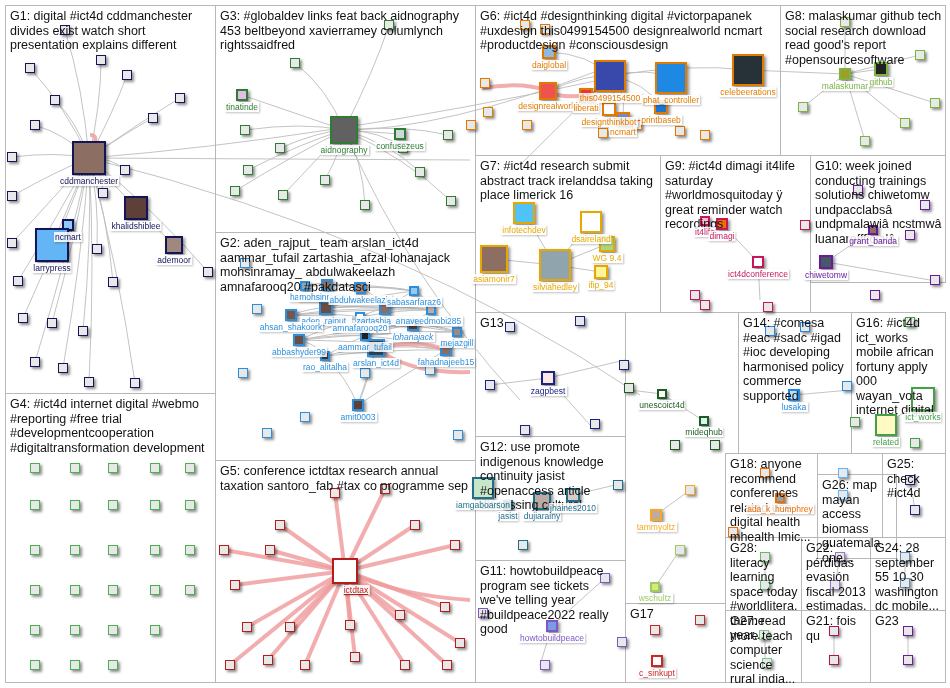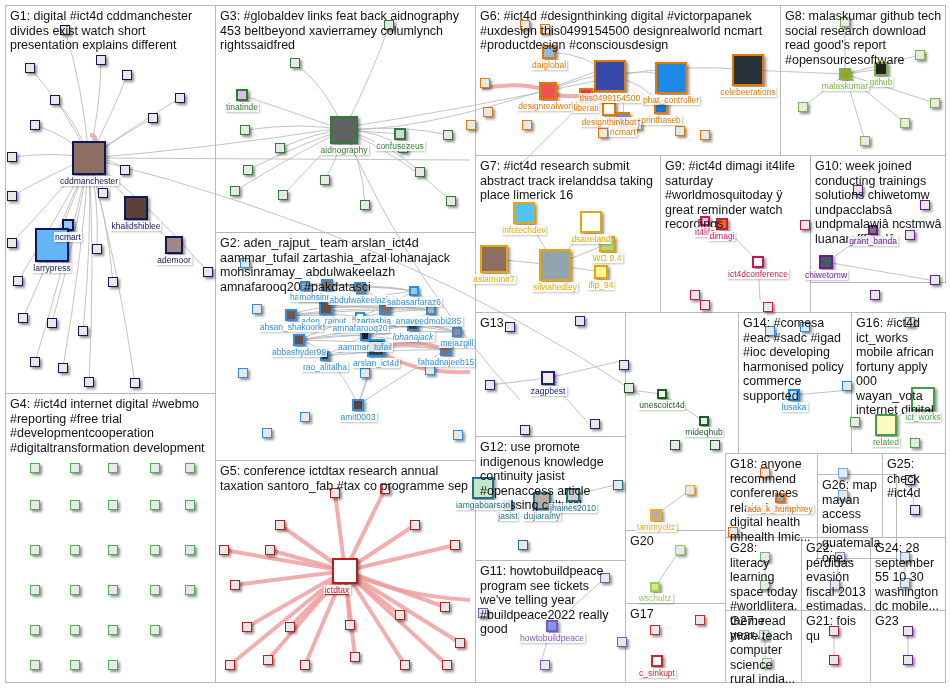--- a/index.html
+++ b/index.html
@@ -257,23 +257,20 @@
   </div>
   <div class="group-box" style="left:725px;top:453px;width:93px;height:85px;">
     <div class="group-label">G18: anyone recommend conferences related use digital health mhealth lmic...</div>
   </div>
   <div class="group-box" style="left:817px;top:474px;width:80px;height:85px;">
     <div class="group-label">G26: map mayan access biomass guatemala one...</div>
   </div>
   <div class="group-box" style="left:882px;top:453px;width:64px;height:85px;">
     <div class="group-label">G25: check #ict4d</div>
   </div>
-  <div class="group-box" style="left:625px;top:530px;width:101px;height:74px;">
-    <div class="group-label">G20</div>
-  </div>
   <div class="group-box" style="left:725px;top:537px;width:77px;height:74px;">
     <div class="group-label">G28: literacy learning space today #worldlitera... theme year...</div>
   </div>
   <div class="group-box" style="left:801px;top:537px;width:70px;height:74px;">
     <div class="group-label">G22: pérdidas evasión fiscal 2013 estimadas...</div>
   </div>
   <div class="group-box" style="left:870px;top:537px;width:76px;height:74px;">
     <div class="group-label">G24: 28 september 55 10 30 washington dc mobile...</div>
   </div>
   <div class="group-box" style="left:475px;top:560px;width:151px;height:123px;">
@@ -393,21 +390,21 @@
       <div class="node-label" style="left: 662px; top: 400px; color: rgb(27, 94, 32);">unescoict4d</div>
       <div class="node" style="left: 699px; top: 416px; width: 10px; height: 10px; border-color: rgb(27, 94, 32); background: rgb(224, 242, 241);"></div>
       <div class="node-label" style="left: 704px; top: 427px; color: rgb(27, 94, 32);">mideqhub</div>
       <div class="node" style="left: 788px; top: 389px; width: 12px; height: 12px; border-color: rgb(30, 136, 229); background: rgb(187, 222, 251);"></div>
       <div class="node-label" style="left: 794px; top: 402px; color: rgb(30, 136, 229);">lusaka</div>
       <div class="node" style="left: 911px; top: 387px; width: 24px; height: 24px; border-color: rgb(67, 160, 71); background: rgb(255, 255, 255);"></div>
       <div class="node-label" style="left: 923px; top: 412px; color: rgb(67, 160, 71);">ict_works</div>
       <div class="node" style="left: 875px; top: 414px; width: 22px; height: 22px; border-color: rgb(67, 160, 71); background: rgb(255, 249, 196);"></div>
       <div class="node-label" style="left: 886px; top: 437px; color: rgb(67, 160, 71);">related</div>
       <div class="node" style="left: 332px; top: 558px; width: 26px; height: 26px; border-color: rgb(183, 28, 28); background: rgb(255, 255, 255);"></div>
-      <div class="node-label" style="left: 337px; top: 585px; color: rgb(183, 28, 28); text-decoration: underline;">ictdtax</div>
+      <div class="node-label" style="left: 356px; top: 585px; color: rgb(183, 28, 28); text-decoration: underline;">ictdtax</div>
       <div class="node" style="left: 472px; top: 477px; width: 22px; height: 22px; border-color: rgb(31, 111, 139); background: rgb(200, 230, 201);"></div>
       <div class="node-label" style="left: 483px; top: 500px; color: rgb(31, 111, 139);">iamgaboarson</div>
       <div class="node" style="left: 503px; top: 500px; width: 10px; height: 10px; border-color: rgb(31, 111, 139); background: rgb(33, 33, 33);"></div>
       <div class="node-label" style="left: 508px; top: 511px; color: rgb(31, 111, 139);">jasist</div>
       <div class="node" style="left: 533px; top: 492px; width: 18px; height: 18px; border-color: rgb(31, 111, 139); background: rgb(188, 170, 164);"></div>
       <div class="node-label" style="left: 542px; top: 511px; color: rgb(31, 111, 139);">dujiarainy</div>
       <div class="node" style="left: 566px; top: 488px; width: 14px; height: 14px; border-color: rgb(31, 111, 139); background: rgb(215, 204, 200);"></div>
       <div class="node-label" style="left: 573px; top: 503px; color: rgb(31, 111, 139);">jhaines2010</div>
       <div class="node" style="left: 650px; top: 509px; width: 12px; height: 12px; border-color: rgb(249, 168, 37); background: rgb(188, 170, 164);"></div>
       <div class="node-label" style="left: 656px; top: 522px; color: rgb(249, 168, 37);">tammyoltz</div>

